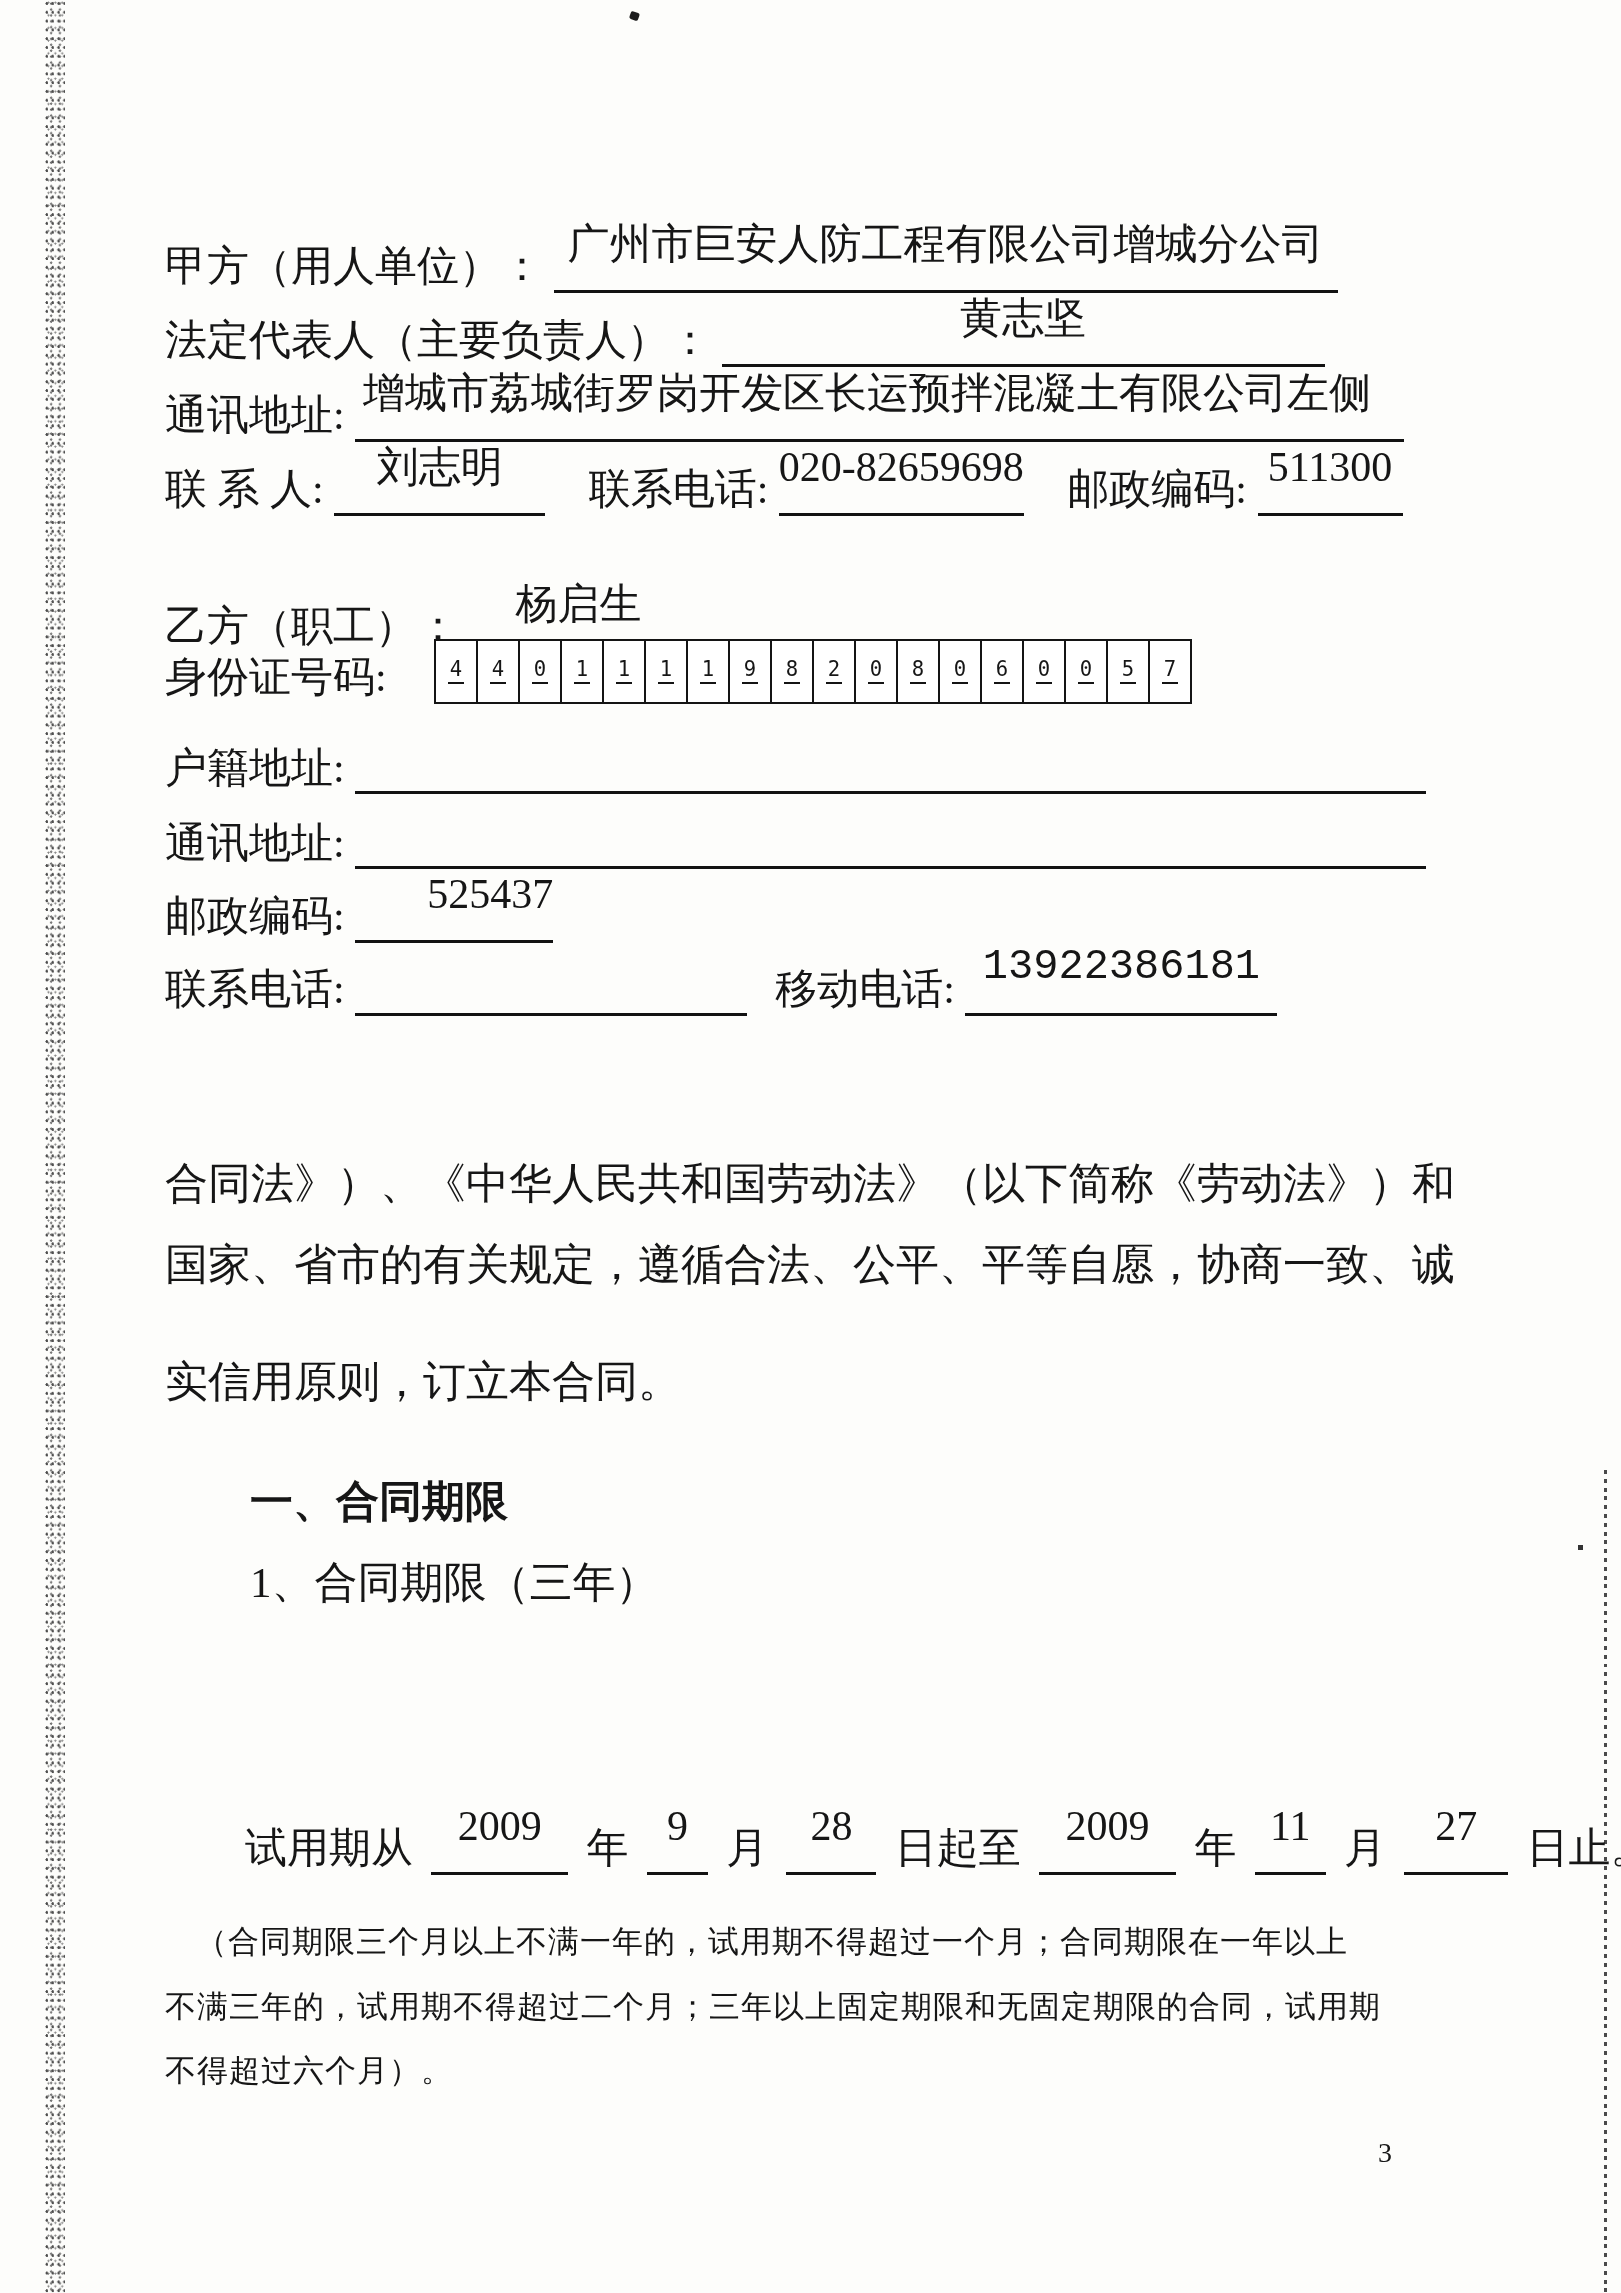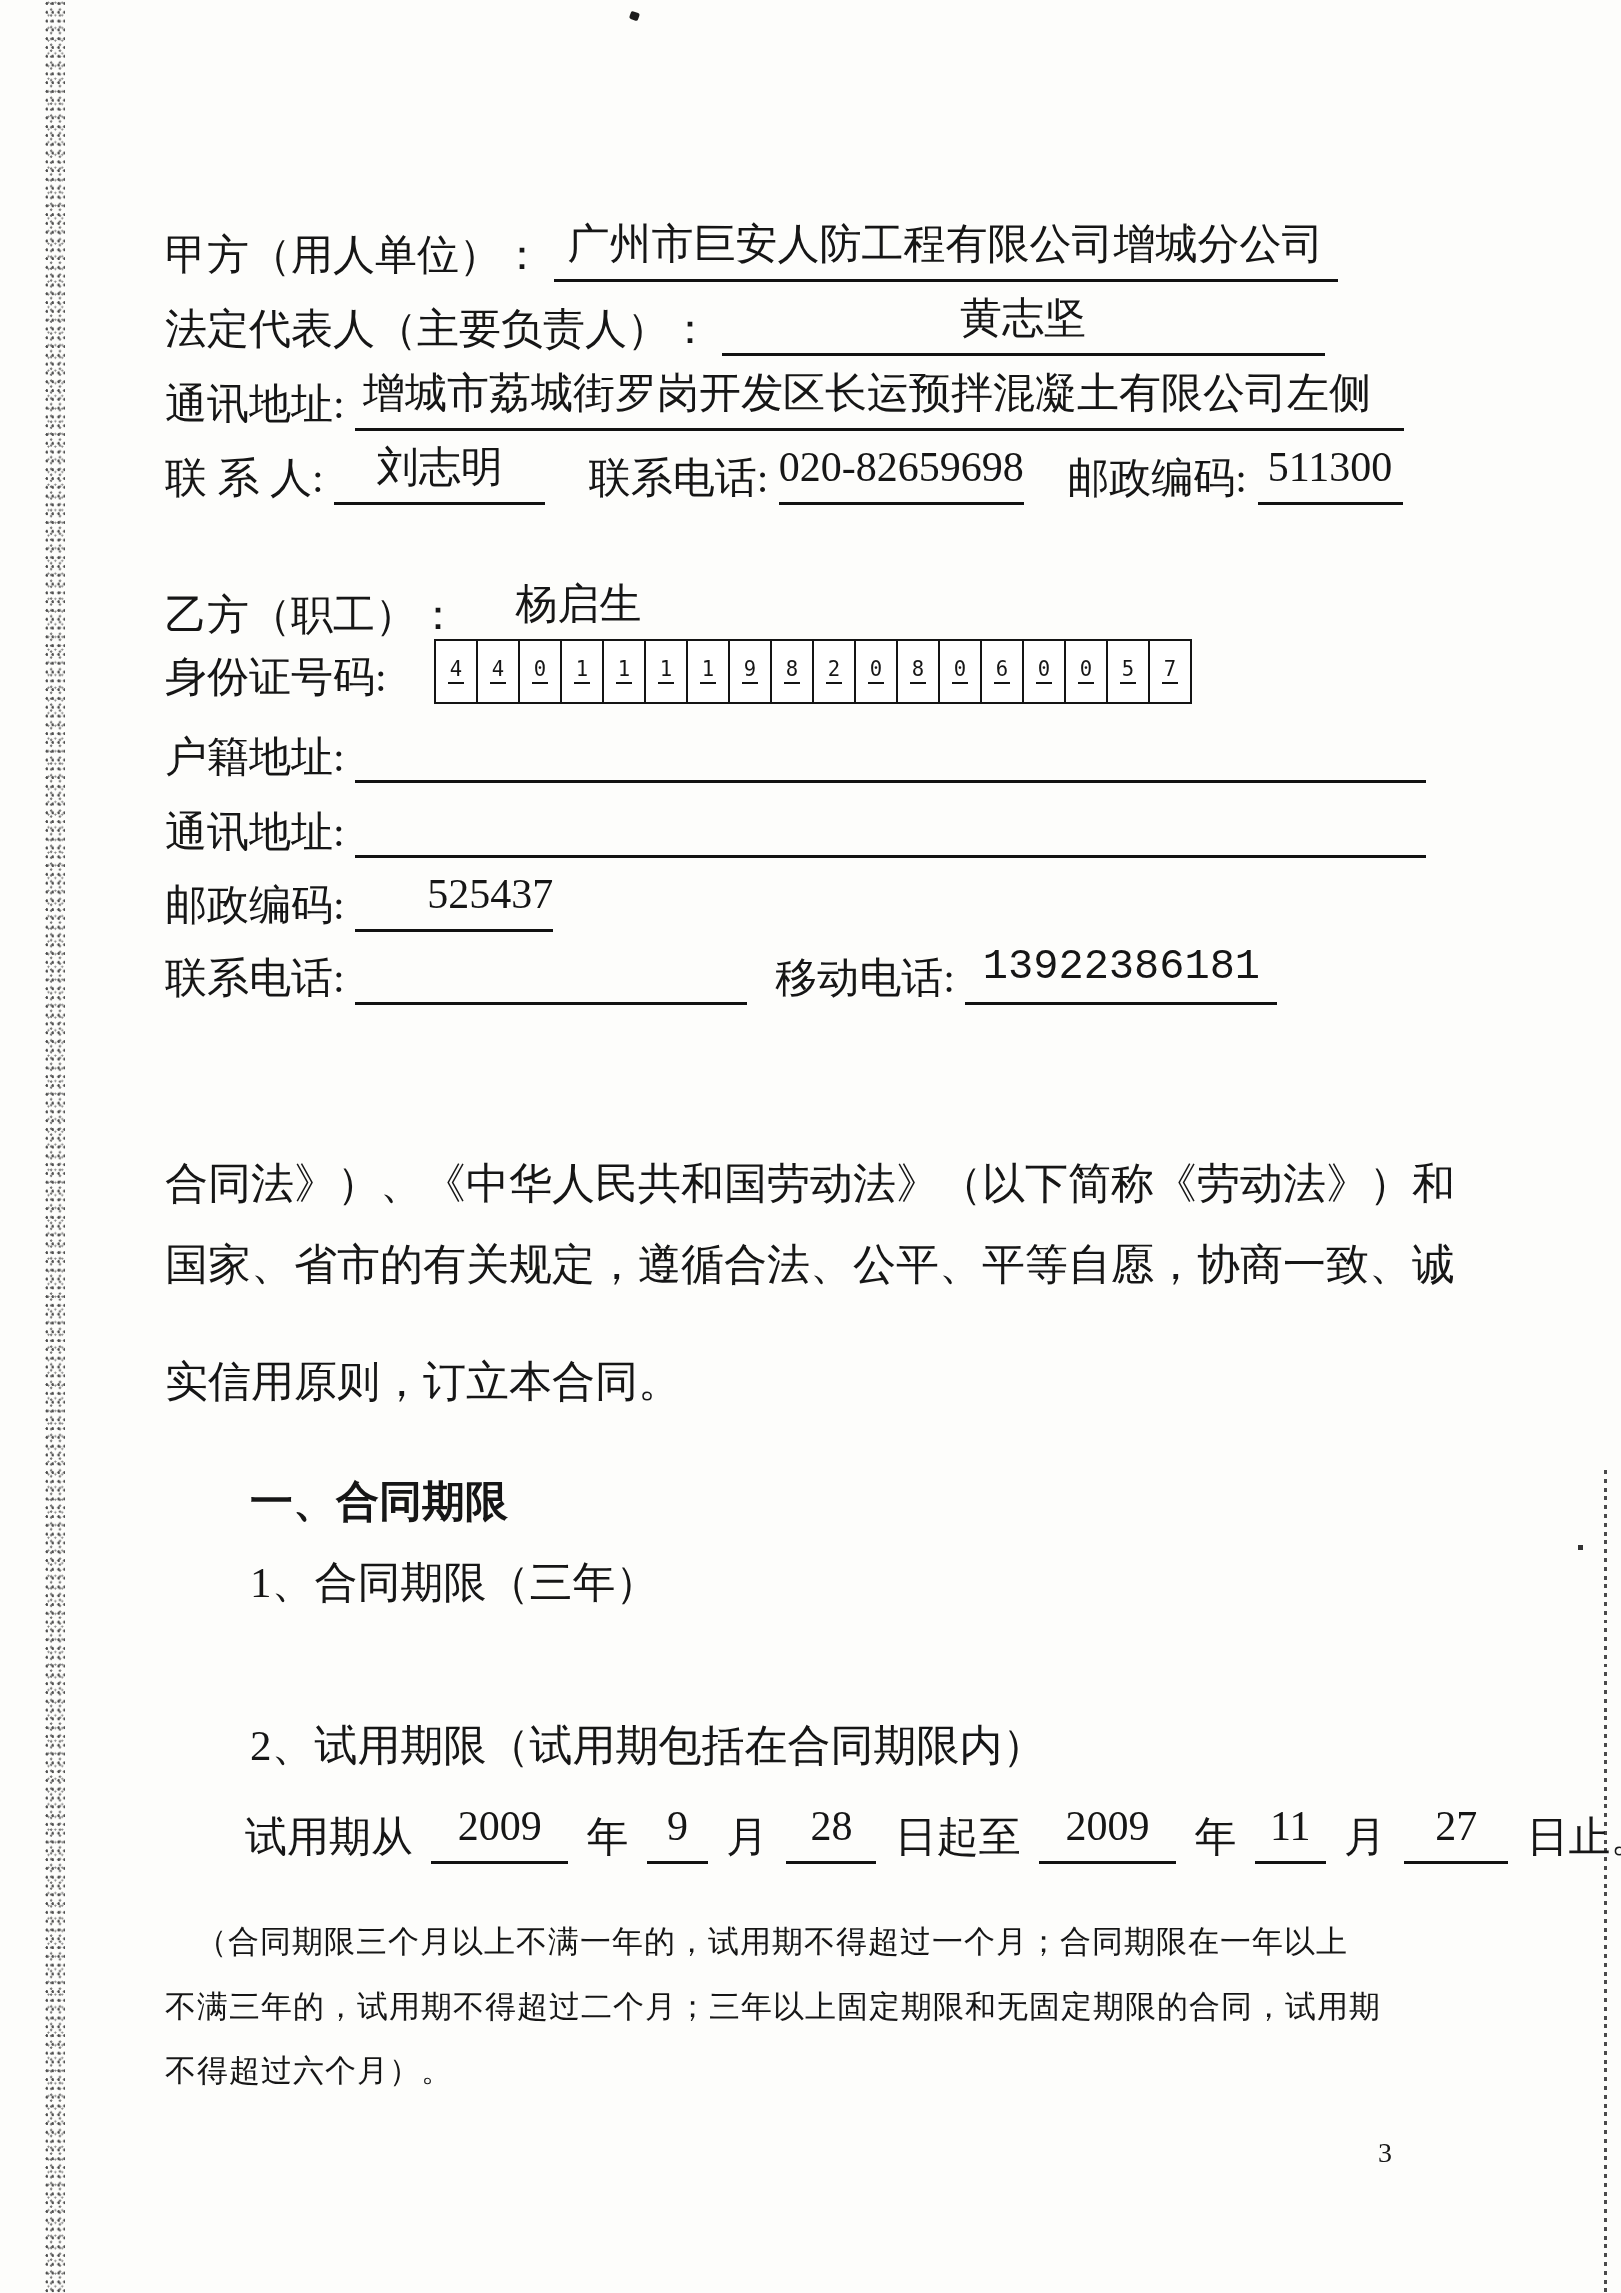--- a/index.html
+++ b/index.html
@@ -5,21 +5,21 @@
   html,body{margin:0;padding:0;background:#9a9a9a;}
   .page{
     position:relative;width:1621px;height:2294px;margin:0 auto;
     background:#fdfdfb;overflow:hidden;color:#161616;
     font-family:"Liberation Serif","DejaVu Serif",serif;
   }
   .line{position:absolute;left:165px;font-size:42px;line-height:1.25;white-space:nowrap;}
   .lbl{display:inline-block;vertical-align:bottom;}
   .fill{
     display:inline-block;vertical-align:bottom;text-align:center;
-    border-bottom:3.9px solid #121212;padding-bottom:8px;min-height:49px;
+    border-bottom:3.9px solid #121212;padding-bottom:19px;min-height:49px;
   }
   .fill.left{text-align:left;padding-left:7.8px;}
   .gap-s{margin-right:17.6px;} .gap-m{margin-right:33px;}
   .seg{display:inline-block;vertical-align:bottom;margin:0 7.8px;}
   
   .w-company{width:784px;} .w-rep{width:603px;} .w-addr-a{width:1041px;font-family:Liberation Serif, serif;}
   .w-contact{width:211px;} .w-phone-a{width:245px;} .w-postal-a{width:145px;}
   .w-bname{width:218px;}
   .w-addr-b{width:1063px;}
   .w-postal-b{width:198px;text-align:right;}
@@ -183,21 +183,20 @@
   </div>
 
   <div class="para-line" style="top:1158px">合同法》）、《中华人民共和国劳动法》（以下简称《劳动法》）和</div>
   <div class="para-line" style="top:1239px">国家、省市的有关规定，遵循合法、公平、平等自愿，协商一致、诚</div>
   <div class="para-line" style="top:1356px">实信用原则，订立本合同。</div>
 
   <div class="para-line indent heading" style="top:1476px">一、合同期限</div>
   <div class="para-line indent" style="top:1557px">1、合同期限（三年）</div>
 
 
-  <div class="para-line indent" style="top:1720px">2、试用期限（试用期包括在合同期限内）</div>
 
   <div class="line indent" style="top:1800px;left:245px">
     <span class="lbl">试用期从</span>
     <span class="fill w-year seg">2009</span>
     <span class="lbl">年</span>
     <span class="fill w-month seg">9</span>
     <span class="lbl">月</span>
     <span class="fill w-day seg">28</span>
     <span class="lbl">日起至</span>
     <span class="fill w-year seg">2009</span>

